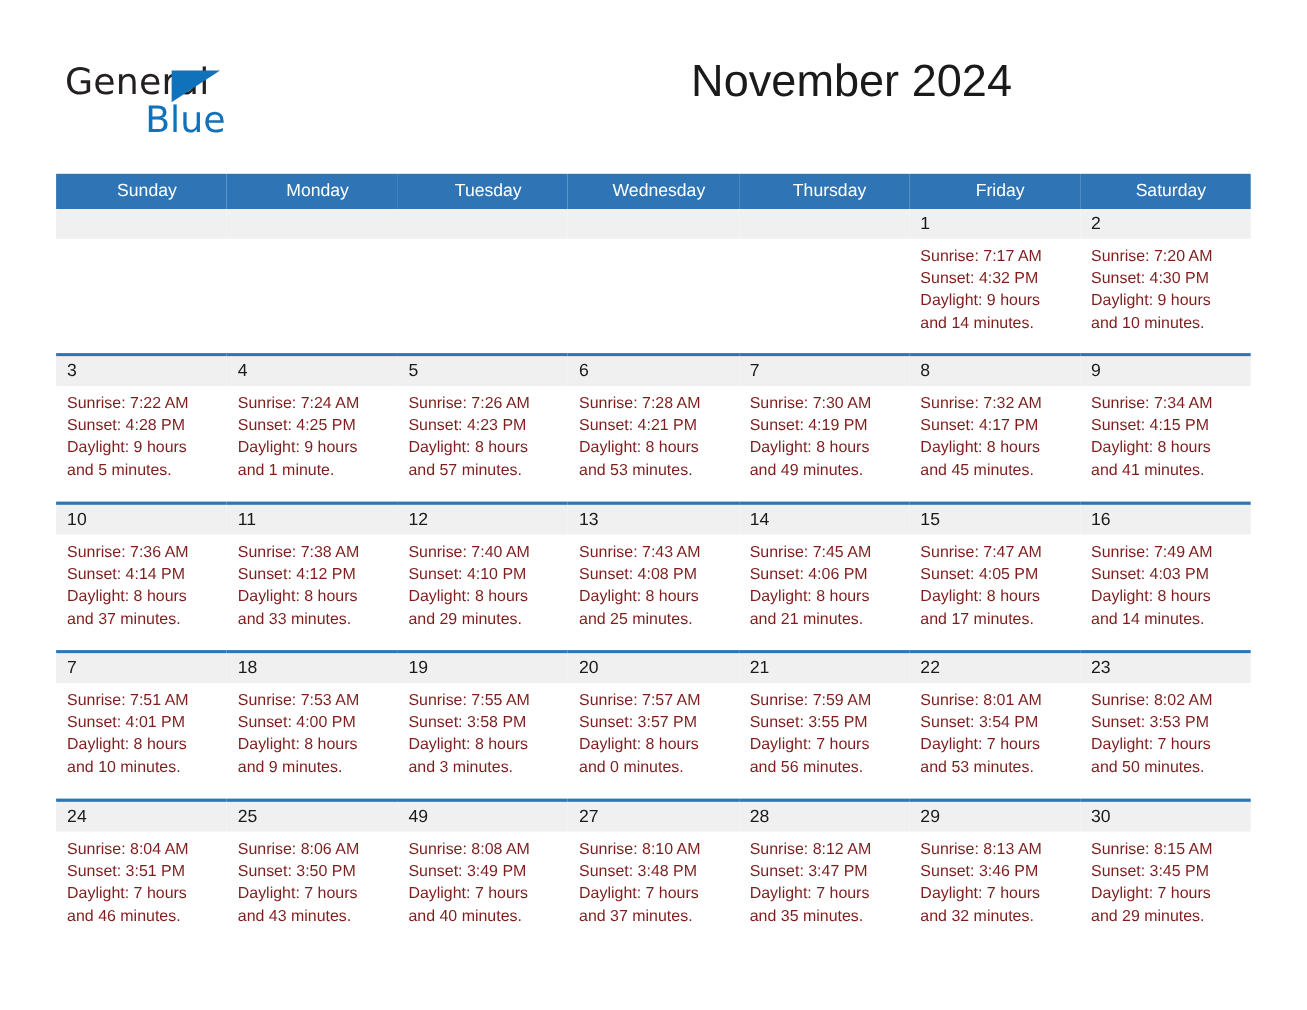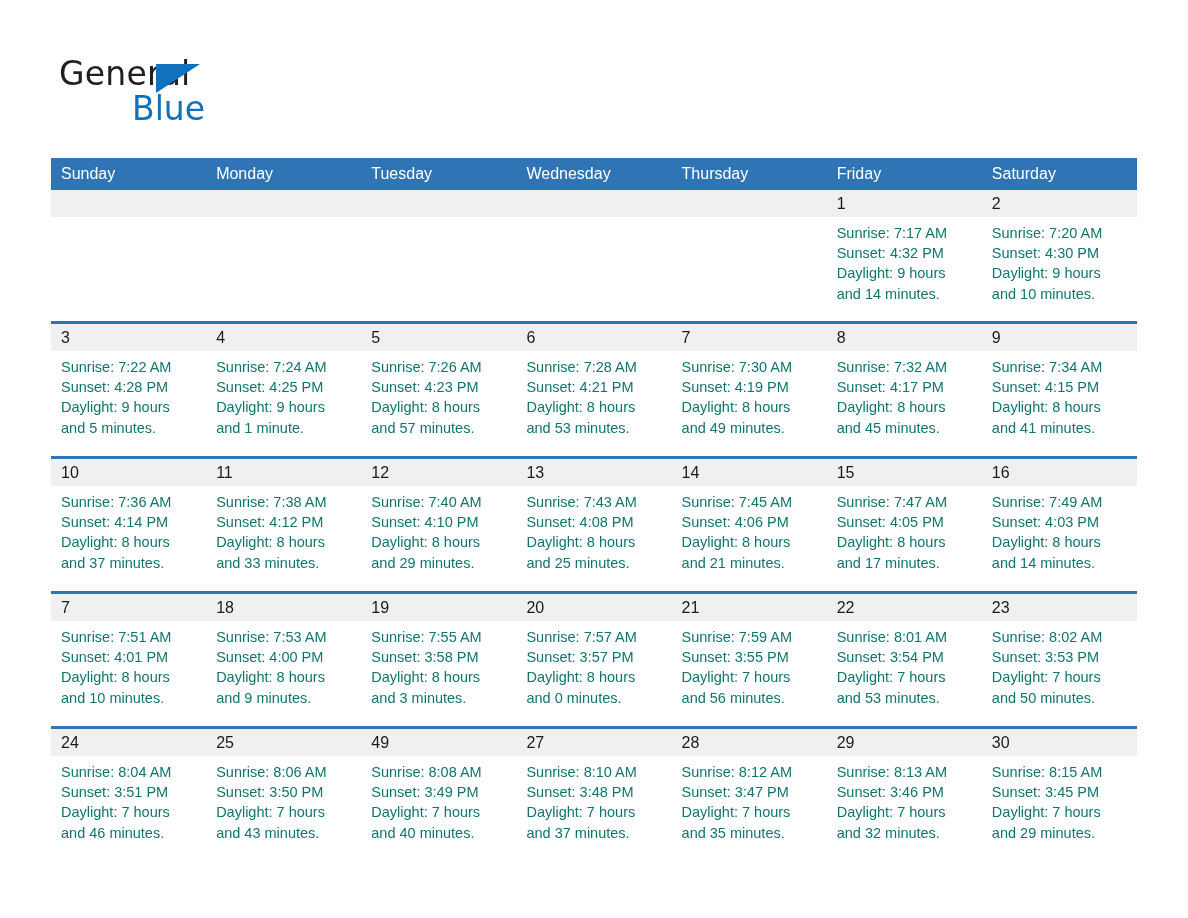--- a/index.html
+++ b/index.html
@@ -99,21 +99,21 @@
     width: 1086px;
     border-collapse: collapse;
     table-layout: fixed;
   }
 
   .weekday-row th {
     background: #2f75b5;
     color: #ffffff;
     font-size: 16px;
     font-weight: 400;
-    text-align: left;
+    text-align: center;
     padding: 6px 0 7px 10px;
     height: 19px;
     vertical-align: middle;
   }
 
   .calendar td {
     width: 155.14px;
     vertical-align: top;
     padding: 0;
     border-top: 3px solid #2f75b5;
@@ -141,40 +141,41 @@
     white-space: nowrap;
   }
   .daynum-band.empty {
     color: transparent;
   }
 
   .cell-body {
     padding: 6px 8px 0 10px;
     font-size: 14.5px;
     line-height: 20.2px;
-    color: #0f766e;
+    color: #7f1d1d;
   }
   .cell-body div {
     white-space: nowrap;
   }
 </style>
 </head>
 <body>
 
 <div class="page">
 
   <div class="header">
 
     <div class="logo">
       <span class="logo-general">General</span>
       <span class="logo-triangle"></span>
       <span class="logo-blue">Blue</span>
     </div>
 
     <div class="title-block">
+      <div class="cal-title">November 2024</div>
     </div>
 
   </div>
 
   <table class="calendar">
     <thead>
       <tr class="weekday-row">
         <th>Sunday</th>
         <th>Monday</th>
         <th>Tuesday</th>

